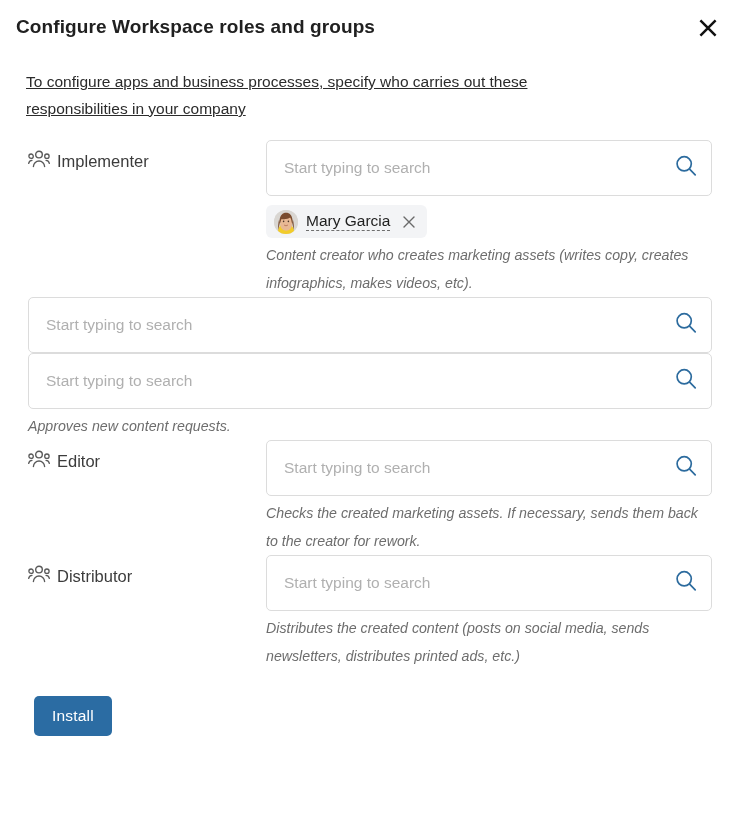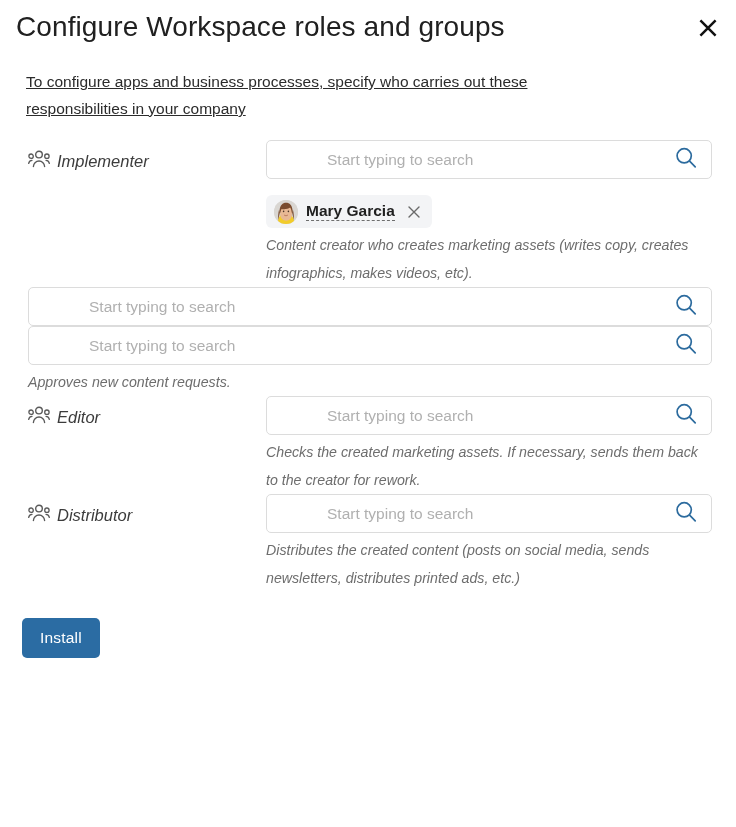--- a/index.html
+++ b/index.html
@@ -18,22 +18,22 @@
 
   
   .dialog-header {
     position: relative;
     height: 54px;
     padding: 0 16px 0 16px;
     display: flex;
     align-items: center;
   }
   .dialog-title {
-    font-size: 28px;
-    font-weight: 400;
+    font-size: 19px;
+    font-weight: 700;
     color: #202020;
     letter-spacing: 0.1px;
     line-height: 26px;
   }
   .close-btn {
     position: absolute;
     right: 12px;
     top: 12px;
     width: 32px;
     height: 32px;
@@ -72,39 +72,37 @@
     display: flex;
     align-items: center;
     gap: 7px;
     padding-top: 10px;
     box-sizing: border-box;
   }
   .role-label .label-text {
     font-size: 16.5px;
     color: #3c3c3c;
     line-height: 22px;
-    font-style: italic;
   }
   .group-icon { display: block; }
 
   .role-field {
     flex: 1 1 auto;
     min-width: 0;
     padding-right: 24px;
   }
   .search-box {
     position: relative;
-    height: 39px;
+    height: 56px;
     border: 1px solid #dcdcdc;
     border-radius: 5px;
     background: #ffffff;
     box-sizing: border-box;
     display: flex;
     align-items: center;
-    padding-left: 43px;
   }
   .search-box input {
     border: none;
     outline: none;
     background: transparent;
     font-family: "Liberation Sans", sans-serif;
     font-size: 15.5px;
     color: #2b2b2b;
     padding: 0 44px 0 17px;
     width: 100%;
@@ -119,25 +117,24 @@
     position: absolute;
     right: 13px;
     top: 50%;
     transform: translateY(-50%);
     cursor: pointer;
     display: block;
   }
 
   
   .chips {
-    margin-top: 16px;
+    margin-top: 9px;
     display: flex;
     flex-wrap: wrap;
     gap: 7px;
-    font-weight: bold;
   }
   .chip {
     display: inline-flex;
     align-items: center;
     background: #f3f4f6;
     border-radius: 6px;
     height: 33px;
     padding: 0 9px 0 8px;
     box-sizing: border-box;
     gap: 8px;
@@ -190,21 +187,21 @@
     margin-top: 3px;
     font-size: 14.2px;
     font-style: italic;
     color: #6d6d6d;
     line-height: 28px;
     max-width: 440px;
   }
 
   
   .footer {
-    margin: 26px 0 0 22px;
+    margin: 26px 0 0 34px;
   }
   .install-btn {
     background: #2b6ca3;
     color: #ffffff;
     border: none;
     border-radius: 5px;
     font-family: "Liberation Sans", sans-serif;
     font-size: 15.5px;
     padding: 0 18px;
     height: 40px;

